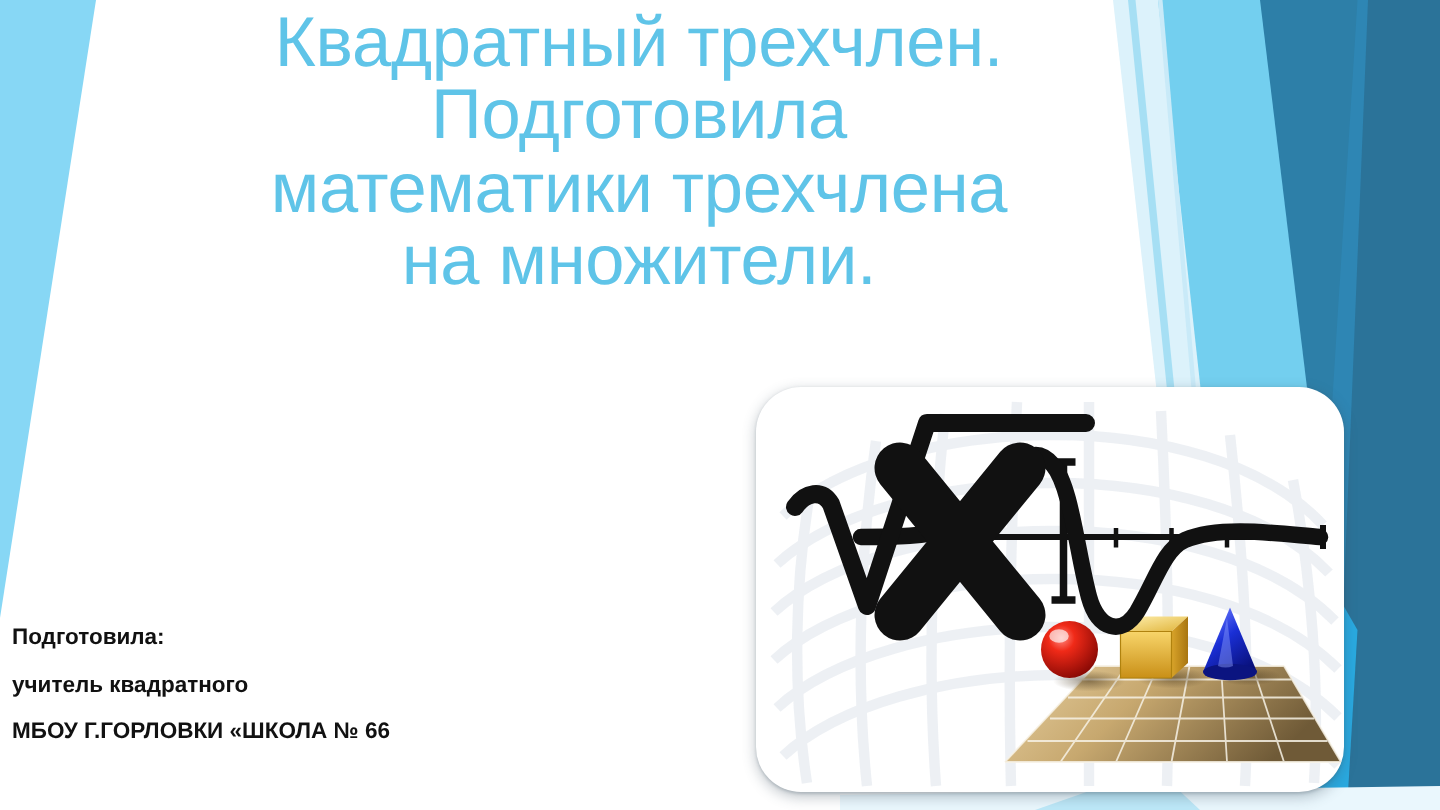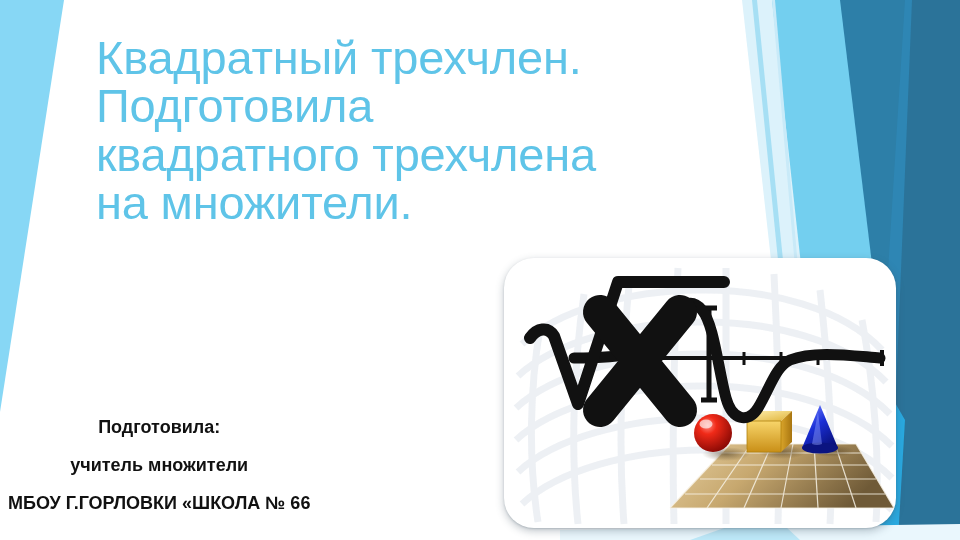--- a/index.html
+++ b/index.html
@@ -25,24 +25,23 @@
     height: 540px;
     pointer-events: none;
   }
 
   
   #title-block {
     position: absolute;
     left: 96px;
     top: 4px;
     width: 660px;
-    text-align: left;
+    text-align: center;
     line-height: 1.03;
     z-index: 5;
-    margin-top: 30px;
   }
   #title-block .tline {
     display: block;
     font-family: "Liberation Sans", sans-serif;
     font-size: 47px;
     font-weight: 400;
     color: #5FC4E8;
     letter-spacing: -0.2px;
     white-space: nowrap;
   }
@@ -50,26 +49,25 @@
   
   #author-block {
     position: absolute;
     left: 8px;
     top: 409px;
     z-index: 5;
   }
   #author-block .aline {
     display: block;
     font-family: "Liberation Sans", sans-serif;
-    font-size: 18px;
+    font-size: 15px;
     font-weight: bold;
     color: #111111;
     line-height: 2.1;
     white-space: nowrap;
-    text-align: center;
   }
 
   
   #illustration-card {
     position: absolute;
     left: 504px;
     top: 258px;
     width: 392px;
     height: 270px;
     background: #ffffff;
@@ -109,27 +107,27 @@
 
     <polygon points="560,530 960,524 960,540 560,540" fill="#EAF7FD"></polygon>
 
     <polygon points="690,540 770,512 800,540" fill="#BDE8F8"></polygon>
 
   </svg>
 
   <div id="title-block">
     <span class="tline">Квадратный трехчлен.</span>
     <span class="tline">Подготовила</span>
-    <span class="tline">квадратного трехчлена</span>
+    <span class="tline">математики трехчлена</span>
     <span class="tline">на множители.</span>
   </div>
 
   <div id="author-block">
     <span class="aline">Подготовила:</span>
-    <span class="aline">учитель множители</span>
+    <span class="aline">учитель квадратного</span>
     <span class="aline">МБОУ Г.ГОРЛОВКИ «ШКОЛА № 66</span>
   </div>
 
   <div id="illustration-card">
     <svg viewBox="0 0 392 270" width="392" height="270">
 
       <defs>
         <radialGradient id="gradSphere" cx="36%" cy="30%" r="72%">
           <stop offset="0%" stop-color="#FF8A80"></stop>
           <stop offset="32%" stop-color="#F02A18"></stop>

